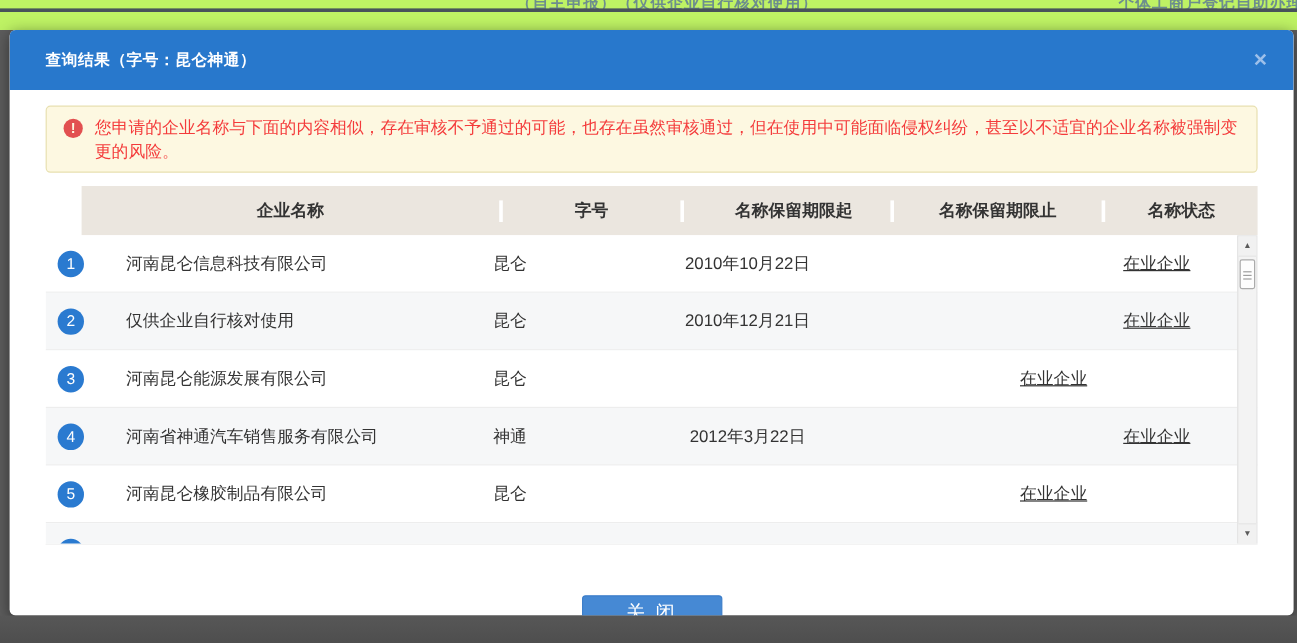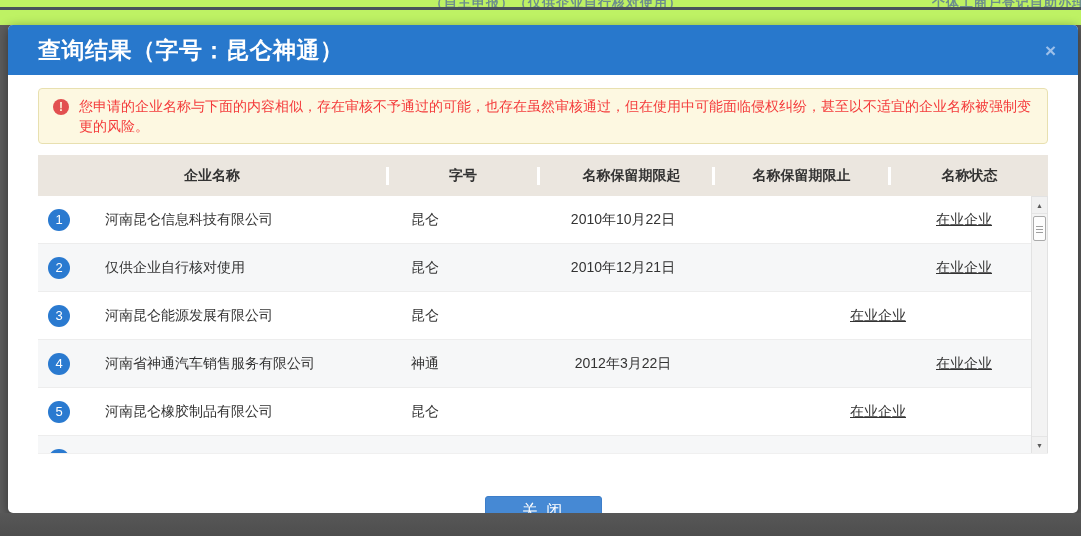--- a/index.html
+++ b/index.html
@@ -16,35 +16,35 @@
   .bg-bottom { position:absolute; left:0; top:513px; width:1081px; height:23px;
     background:linear-gradient(#575757,#4e4e4e); }
   .bg-side-l { position:absolute; left:0; top:25px; width:8px; height:488px; background:#5d5d5d; }
   .bg-side-r { position:absolute; left:1078px; top:25px; width:3px; height:488px; background:#5d5d5d; }
 
   
   .modal { position:absolute; left:8px; top:25px; width:1070px; height:488px;
     background:#fff; border-radius:5px; box-shadow:0 3px 12px rgba(0,0,0,.45); overflow:hidden; }
   .modal-header { height:50px; background:#2878cc; display:flex; align-items:center;
     justify-content:space-between; padding:0 22px 0 30px; }
-  .modal-title { color:#fff; font-size:23px; font-weight:bold; letter-spacing:.5px; }
+  .modal-title { color:#fff; font-size:13px; font-weight:bold; letter-spacing:.5px; }
   .close-x { color:#9dc0ea; font-size:19px; font-weight:bold; cursor:pointer; line-height:1; }
   .modal-body { padding:13px 30px 0 30px; }
 
   
   .warning { background:#fdf8e1; border:1px solid #e8e0b0; border-radius:4px;
     padding:7px 14px 7px 40px; position:relative; color:#f43b3b; font-size:14px;
     line-height:20px; min-height:53px; }
   .warn-icon { position:absolute; left:14px; top:10px; width:16px; height:16px;
     background:#e25050; border-radius:50%; color:#fdf8e1; font-size:12px; font-weight:bold;
     text-align:center; line-height:16px; }
 
   
   .table { margin-top:11px; }
-  .thead { height:41px; background:#ebe6df; display:flex; align-items:center; }
+  .thead { height:41px; background:#ebe6df; display:flex; align-items:center;margin-left:30px; }
   .th { color:#333; font-size:14px; font-weight:bold; text-align:center; }
   .sep { width:3px; height:18px; background:#fff; }
   .c1 { width:348px; } .c2 { width:148px; } .c3 { width:172px;padding-left:11px; } .c4 { width:173px; } .c5 { flex:1; }
 
   .tbody { position:relative; height:258px; overflow:hidden; border-bottom:1px solid #f0f0f0; }
   .row { height:48px; display:flex; align-items:center; border-bottom:1px solid #ededed;
     font-size:14px; color:#333; background:#fff; }
   .row.alt { background:#f6f7f8; }
   .cell-name { width:351px; display:flex; align-items:center; }
   .badge { width:22px; height:22px; margin-left:10px; background:#2a7ad0; border-radius:50%;

